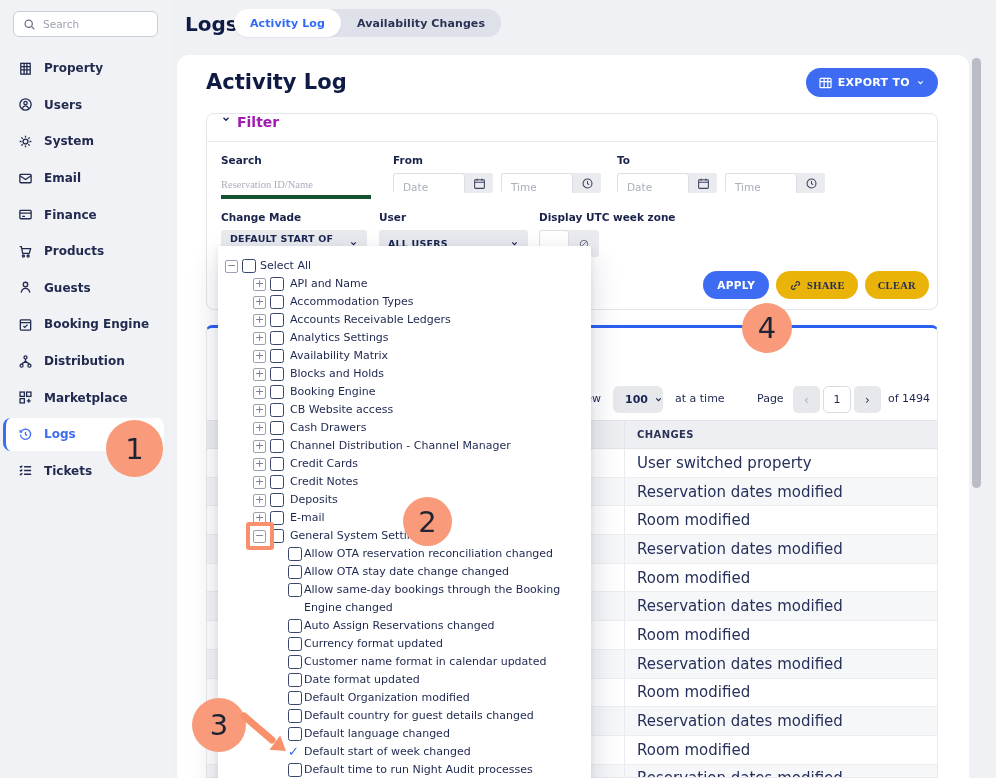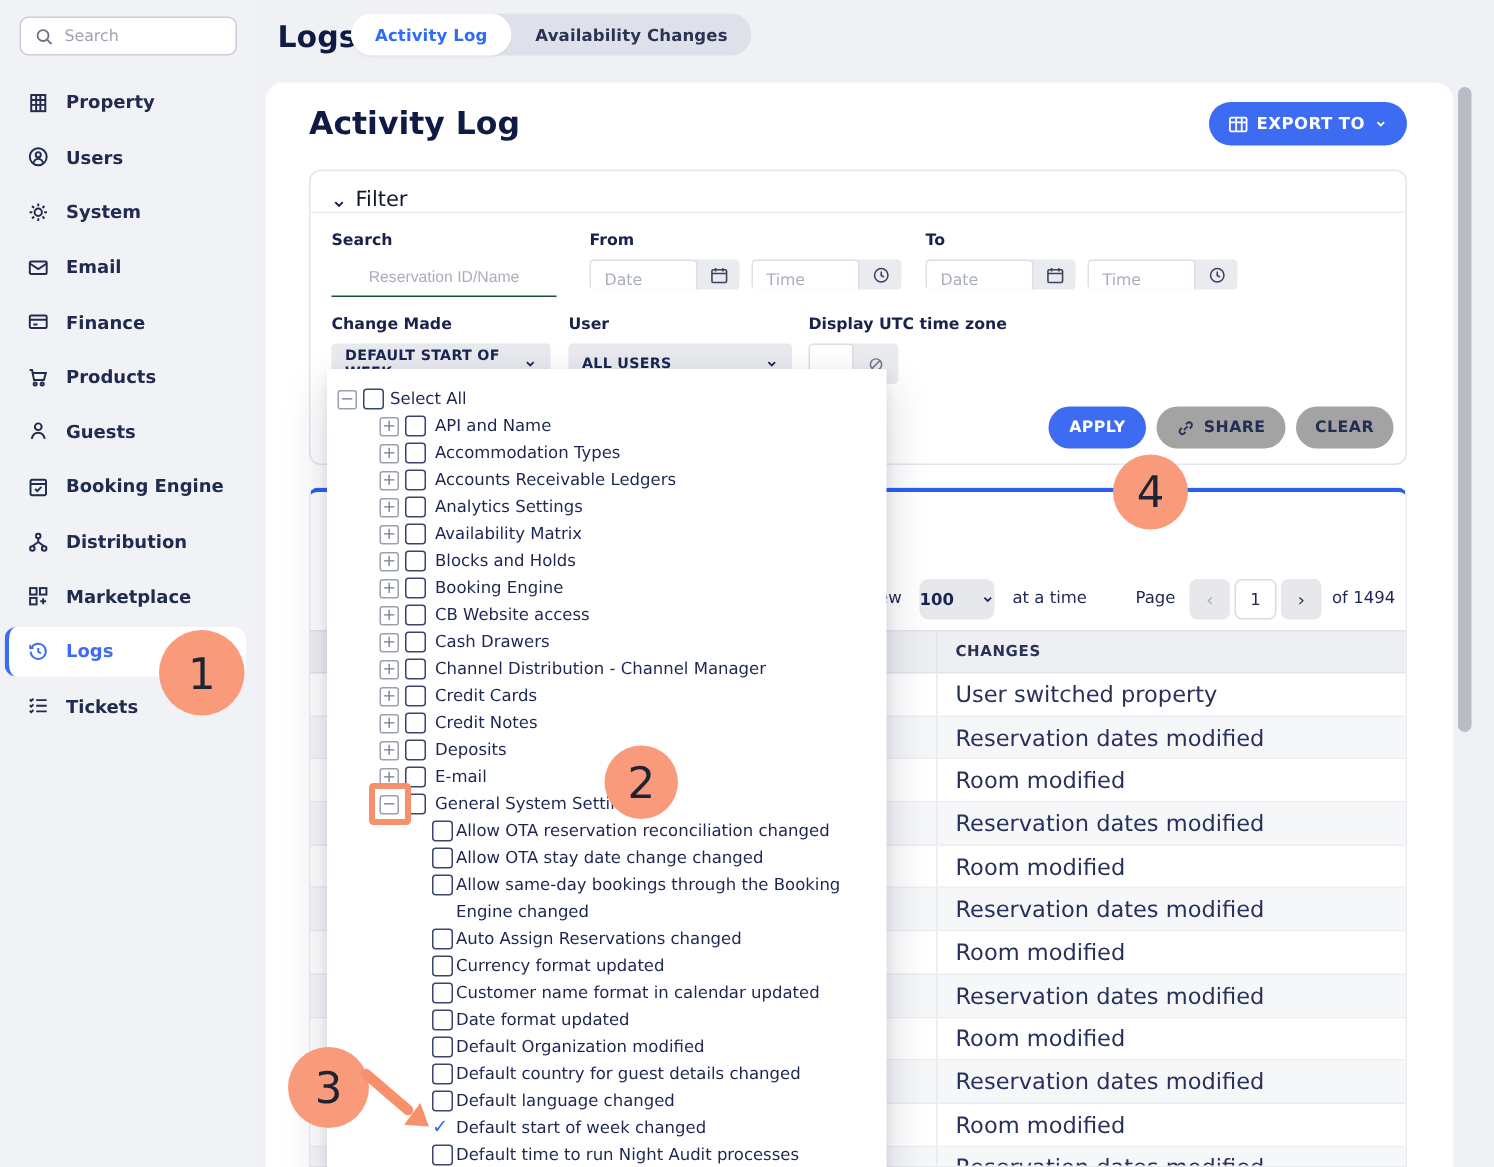--- a/index.html
+++ b/index.html
@@ -38,58 +38,58 @@
   
   .card { position:absolute; left:177px; top:55px; width:792px; height:723px; background:#fff; border-radius:12px 12px 0 0; }
   .page-title { position:absolute; left:29px; top:15px; font-size:21px; font-weight:700; color:#0F1B44; }
   .export-btn { position:absolute; right:31px; top:13px; height:29px; border-radius:15px; background:#3D6CF3;
     color:#fff; display:flex; align-items:center; gap:6px; padding:0 13px; font-size:11px; font-weight:700;
     letter-spacing:.3px; cursor:pointer; border:none; font-family:inherit; }
 
   
   .filter-box { position:absolute; left:29px; top:58px; width:732px; height:197px; border:1px solid #E3E5EA;
     border-radius:8px; background:#fff; }
-  .filter-head { height:28px; border-bottom:1px solid #E8EAED; display:flex; align-items:flex-end; padding:0 14px;
-    gap:6px; font-size:14px; font-weight:400; color:#0f172a; }
+  .filter-head { height:28px; border-bottom:1px solid #E8EAED; display:flex; align-items:flex-start; padding:0 14px;
+    gap:6px; font-size:14px; font-weight:700; color:#a21caf; }
   .filter-body { position:relative; padding:12px 15px 0 14px; height:167px; }
   .f-row { display:flex; }
   .f-row1 { margin-bottom:12px; }
   .f-label { font-size:10.5px; font-weight:700; color:#19224A; margin-bottom:7px; }
   .col-search { width:150px; margin-right:22px; }
-  .underline-input { width:100%; border:none; border-bottom:1px solid #14532d; height:25px; font-size:10.5px;
-    outline:none; font-family:Liberation Sans, sans-serif; background:transparent; color:#333;text-align:center; }
+  .underline-input { width:100%; border:none; border-bottom:4px solid #14532d; height:25px; font-size:10.5px;
+    outline:none; font-family:Liberation Serif, serif; background:transparent; color:#333; }
   .underline-input::placeholder { color:#A9AEBB; }
   .col-from { width:210px; margin-right:14px; }
   .col-to { width:210px; }
   .field-pair { display:flex; gap:8px; }
   .dt-field { width:100px; height:20px; background:#E9EBEF; border-radius:3px; display:flex; overflow:hidden; }
   .dt-input { width:72px; height:27px; background:#fff; border:1px solid #DCDFE5; border-radius:3px;
     font-size:10.5px; color:#A9AEBB; display:flex; align-items:center; padding-left:9px; }
   .dt-icon { flex:1; display:flex; align-items:center; justify-content:center; }
   .col-cm { width:146px; margin-right:12px; }
   .col-user { width:149px; margin-right:11px; }
   .select-box { height:27px; background:#E8EAEE; border-radius:3px; display:flex; align-items:center;
     justify-content:space-between; padding:0 9px; font-size:9.5px; font-weight:700; color:#1A2450;
     letter-spacing:.2px; cursor:pointer; }
   .utc-field { width:60px; height:27px; background:#E9EBEF; border-radius:3px; display:flex; overflow:hidden; }
   .utc-input { width:30px; height:27px; background:#fff; border:1px solid #DCDFE5; border-radius:3px; }
   .utc-icon { flex:1; display:flex; align-items:center; justify-content:center; }
   .filter-actions { position:absolute; right:8px; bottom:10px; display:flex; gap:7px; }
   .btn { height:28px; border-radius:14px; display:flex; align-items:center; justify-content:center;
     font-size:10.5px; font-weight:700; letter-spacing:.3px; cursor:pointer; border:none; font-family:inherit; }
   .btn-apply { background:#3D6CF3; color:#fff; padding:12px 14px; }
-  .btn-gray { background:#a3a3a3; color:#242E55; padding:0 13px; gap:5px; }
+  .btn-gray { background:#eab308; color:#242E55; padding:0 13px; gap:5px;font-family:Liberation Serif, serif; }
 
   
   .table-card { position:absolute; left:29px; top:270px; width:732px; height:453px; background:#fff;
     border:1px solid #E8EAEE; border-top:3px solid #2B5FF0; border-radius:6px 6px 0 0; }
   .pg-label { position:absolute; font-size:11px; color:#1D2750; }
   .pg-view { left:368px; top:64px; }
   .pg-size { position:absolute; left:406px; top:58px; width:50px; height:27px; background:#E6E8EC; border-radius:6px;
-    display:flex; align-items:center; justify-content:space-between; gap:6px; font-size:11px; font-weight:600; cursor:pointer; }
+    display:flex; align-items:center; justify-content:flex-end; gap:6px; font-size:11px; font-weight:600; cursor:pointer; }
   .pg-at { left:468px; top:64px; }
   .pg-page { left:550px; top:64px; }
   .pg-prev,.pg-next { position:absolute; top:58px; width:27px; height:27px; background:#E6E8EC; border-radius:5px;
     display:flex; align-items:center; justify-content:center; font-size:12px; cursor:pointer; }
   .pg-prev { left:586px; color:#A9AEBB; }
   .pg-next { left:647px; color:#273055; }
   .pg-input { position:absolute; left:616px; top:58px; width:28px; height:27px; border:1px solid #D8DBE1;
     border-radius:5px; text-align:center; font-size:11px; color:#1D2750; font-family:inherit; outline:none; }
   .pg-of { left:681px; top:64px; }
   .t-header { position:absolute; left:0; top:92px; right:0; height:29px; background:#EDEFF2;
@@ -370,21 +370,21 @@
           <div class="select-box">
             <span>ALL USERS</span>
             <span>
                 <svg width="9" height="9" viewBox="0 0 16 16" fill="none" stroke="#1A2450" stroke-width="2">
                   <path d="M4 6l4 4 4-4"></path>
                 </svg>
               </span>
           </div>
         </div>
         <div class="col-utc">
-          <div class="f-label">Display UTC time zone</div>
+          <div class="f-label">Display UTC week zone</div>
           <div class="utc-field">
             <div class="utc-input"></div>
             <div class="utc-icon">
                 <svg width="12" height="12" viewBox="0 0 16 16" fill="none" stroke="#6A7084" stroke-width="1.3">
                   <circle cx="8" cy="8" r="5"></circle>
                   <path d="M4.6 11.4L11.4 4.6"></path>
                 </svg>
               </div>
           </div>
         </div>

